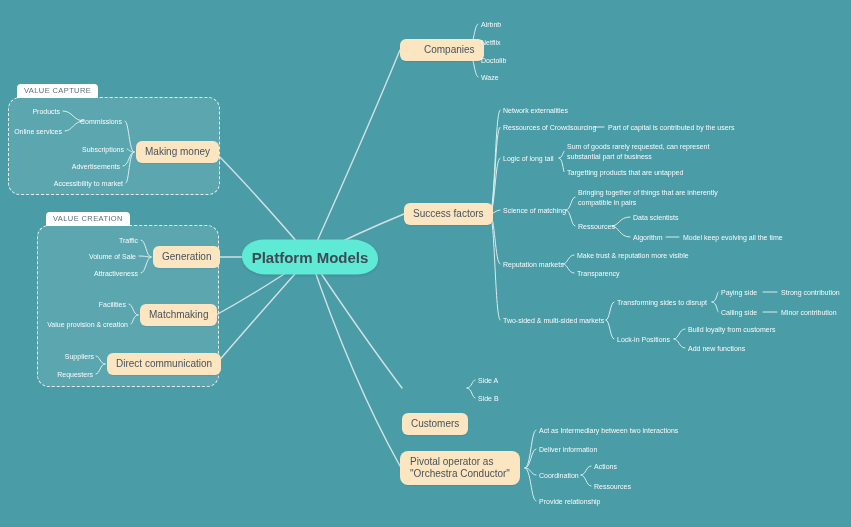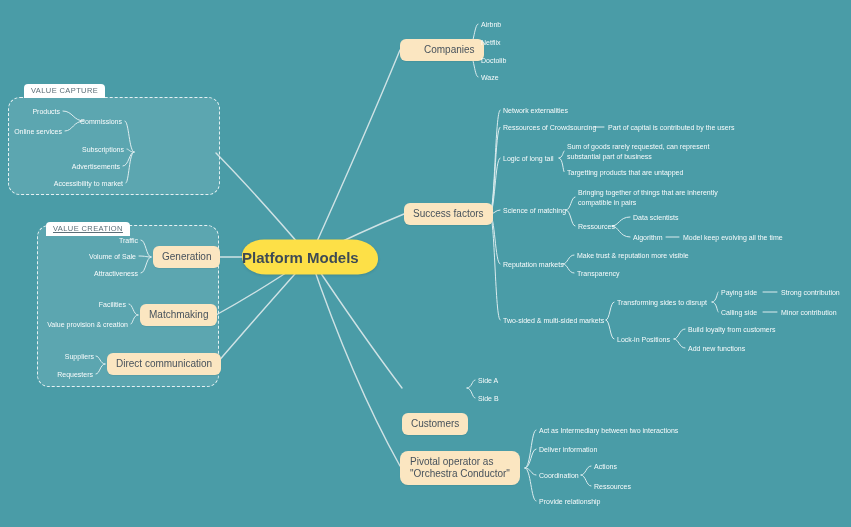--- a/index.html
+++ b/index.html
@@ -33,23 +33,23 @@
     position:absolute;transform:translateY(-50%);
     background:#FBE6C1;color:#47525C;
     font-size:10px;line-height:12px;
     padding:5px 9px;border-radius:6px;white-space:nowrap;
     box-shadow:0 1px 1px rgba(0,0,0,0.06);
   }
   .node.two-line{white-space:pre-line;text-align:left;padding:5px 10px;}
   .center-node{
     position:absolute;transform:translateY(-50%);
     left:242px;top:257px;width:136px;
-    background:#fde047;color:#3E4A54;
+    background:#5eead4;color:#3E4A54;
     font-weight:bold;font-size:15px;line-height:17px;
-    padding:9px 0;
+    text-align:center;padding:9px 0;
     border-radius:22px 26px 20px 24px / 16px 19px 15px 18px;
     box-shadow:0 1px 3px rgba(0,0,0,0.12);
   }
 </style>
 </head>
 <body>
 
 <div class="stage">
 
   <div class="group" style="left:8px;top:97px;width:210px;height:96px;"></div>
@@ -120,25 +120,26 @@
       <path d="M151,257 C146,257 146,273 141,273"></path>
 
       <path d="M138,315 C133,315 133,304 129,304"></path>
       <path d="M138,315 C133,315 133,324 131,324"></path>
 
       <path d="M105,364 C100,364 100,356 96,356"></path>
       <path d="M105,364 C100,364 100,374 96,374"></path>
     </g>
   </svg>
 
-  <div class="group-tab" style="left:24px;top:84px;">VALUE CAPTURE</div>
-  <div class="group-tab" style="left:46px;top:222px;text-decoration:underline;">VALUE CREATION</div>
+  <div class="group-tab" style="left:17px;top:84px;">VALUE CAPTURE</div>
+  <div class="group-tab" style="left:46px;top:212px;">VALUE CREATION</div>
 
   <div class="center-node">Platform Models</div>
 
+  <div class="node" style="left:136px;top:152px;">Making money</div>
   <div class="node" style="left:153px;top:257px;">Generation</div>
   <div class="node" style="left:140px;top:315px;">Matchmaking</div>
   <div class="node" style="left:107px;top:364px;">Direct communication</div>
   <div class="node" style="left:400px;top:50px;padding-left:24px;">Companies</div>
   <div class="node" style="left:404px;top:214px;">Success factors</div>
   <div class="node" style="left:402px;top:376px;margin-top:48px;">Customers</div>
   <div class="node two-line" style="left:400px;top:468px;border-radius:8px;">Pivotal operator as
 "Orchestra Conductor"</div>
 
   <div class="leaf" style="left:481px;top:24px;">Airbnb</div>

